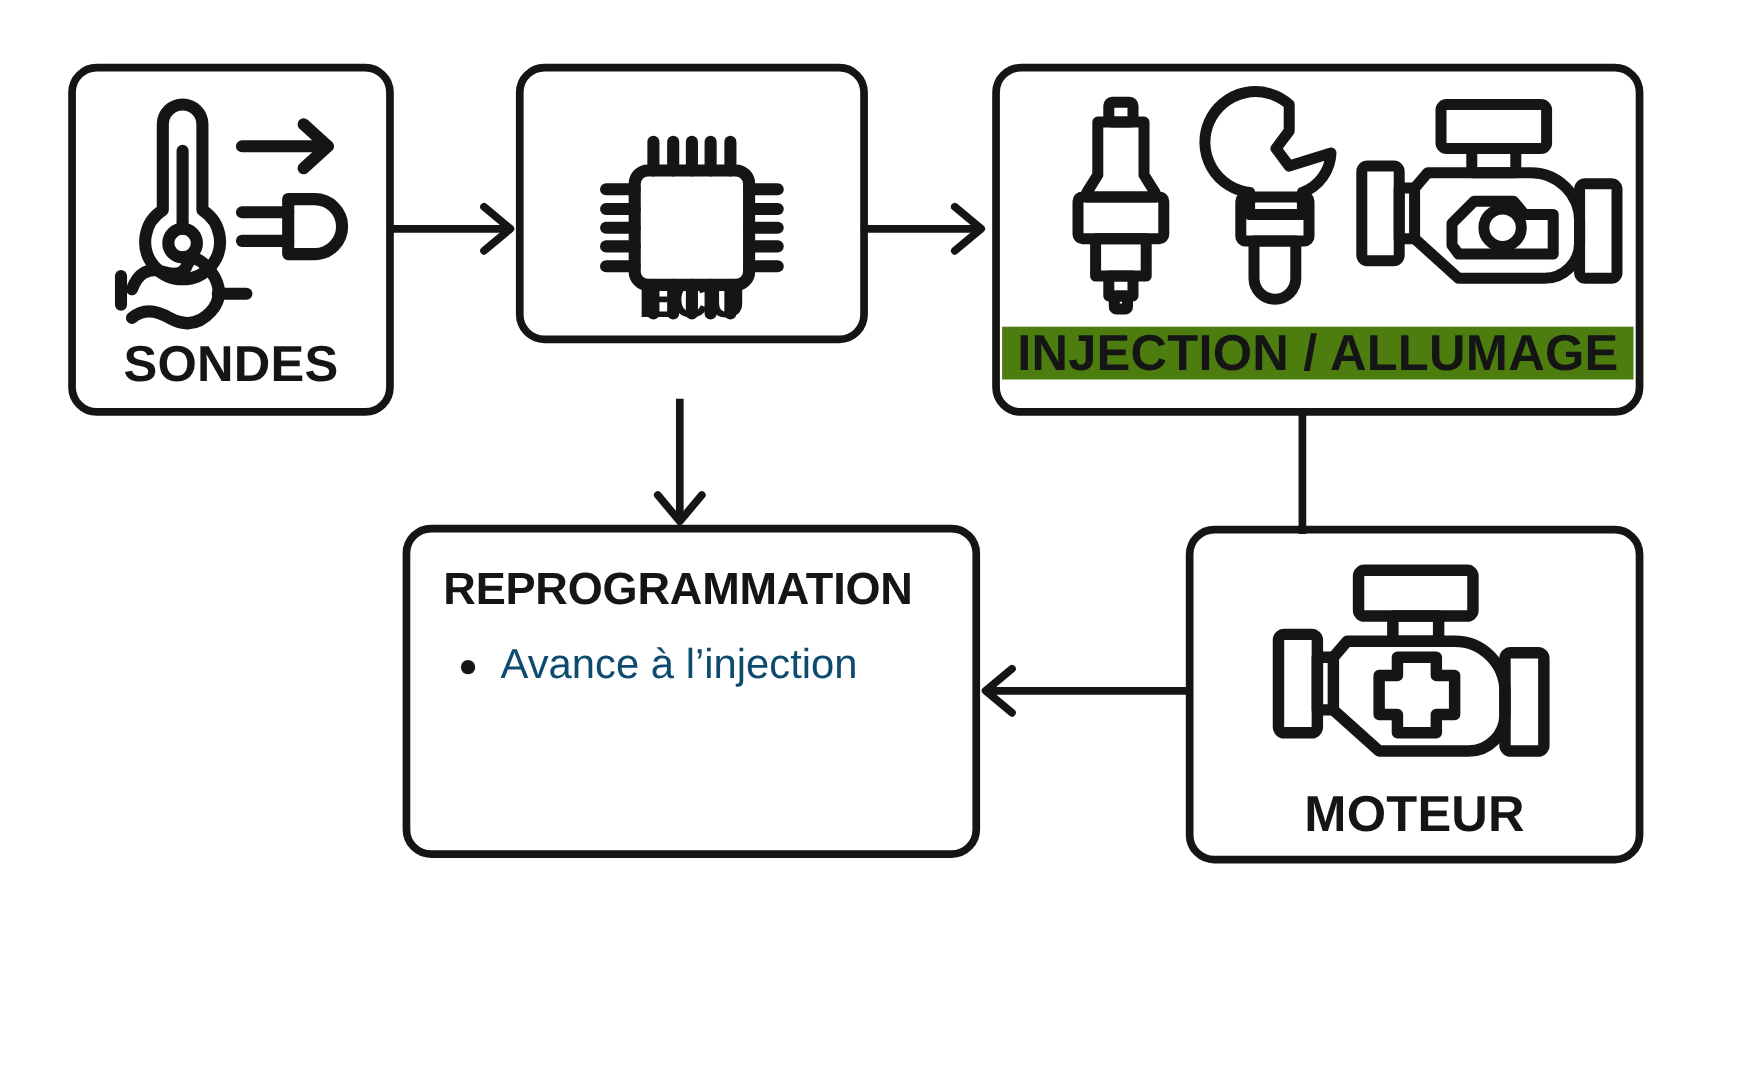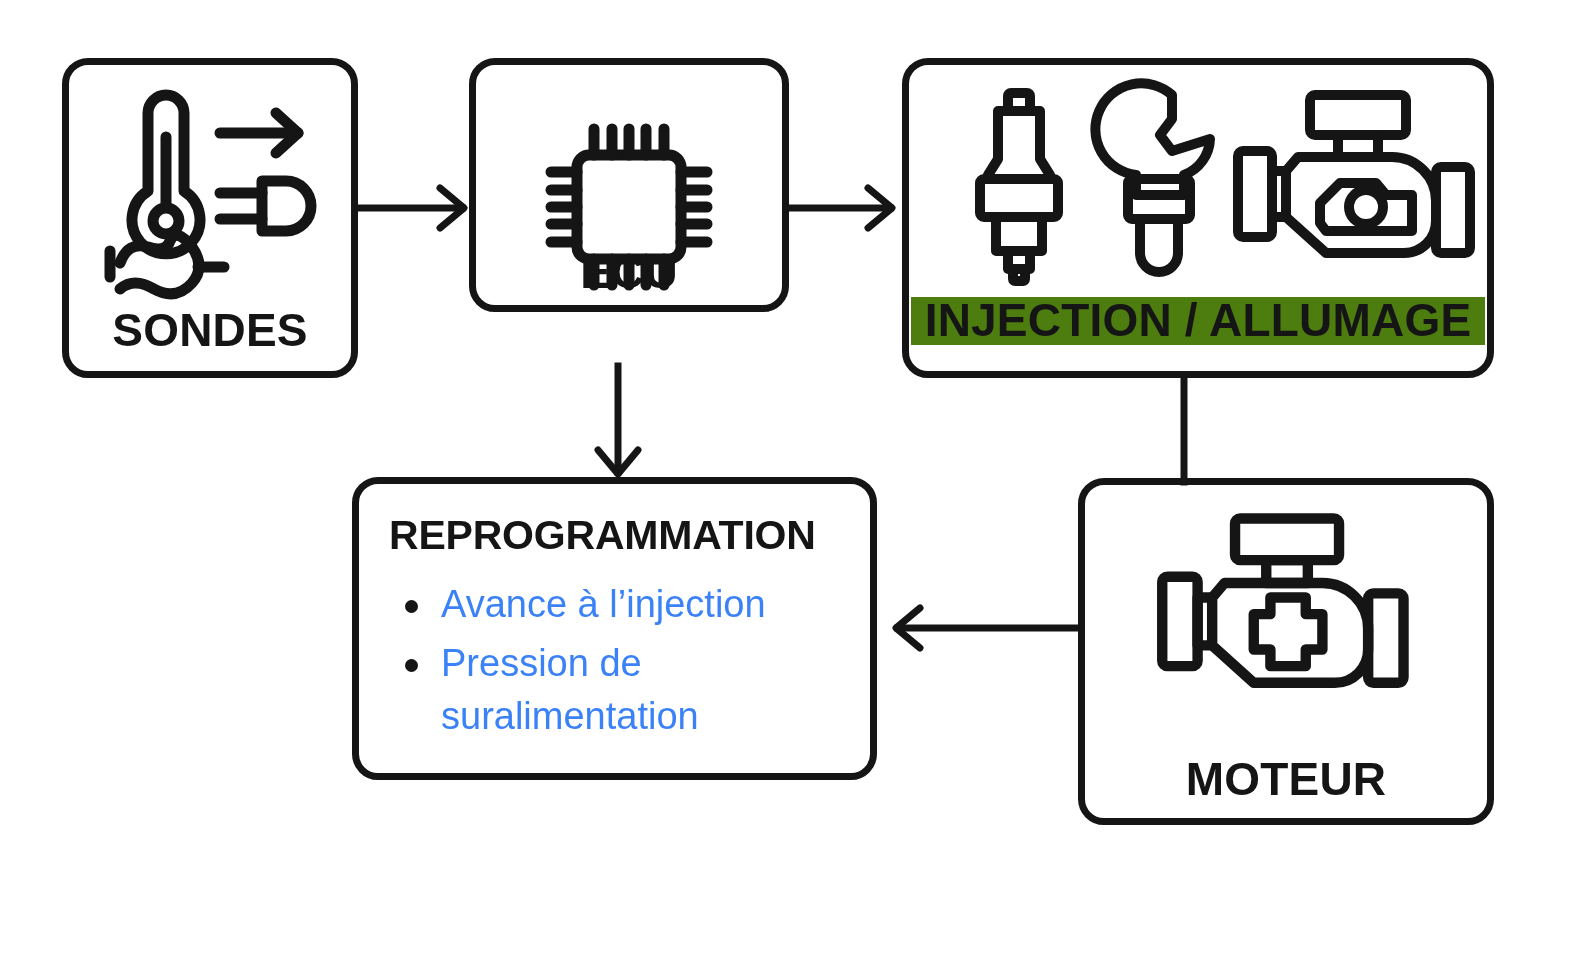--- a/index.html
+++ b/index.html
@@ -64,60 +64,60 @@
   #label-injection-2 {
     top: 282px; font-size: 46px;
   }
   .label-halo {
     display: inline-block;
     background: #4d7c0f;
     padding: 0 14px;
   }
 
   
-  #box-reprog { left: 352px; top: 477px; width: 525px; height: 303px; }
+  #box-reprog { left: 366px; top: 477px; width: 525px; height: 303px; }
   #reprog-title {
     position: absolute;
     left: 30px;
     top: 28px;
     font-size: 41px;
     font-weight: bold;
     color: #151515;
     letter-spacing: -0.2px;
   }
   #reprog-list {
     position: absolute;
     left: 36px;
     top: 94px;
     right: 16px;
     margin: 0;
     padding: 0;
     list-style: none;
-    color: #3b82f6;
+    color: #0c4a6e;
   }
   #reprog-list li {
     position: relative;
     padding-left: 46px;
     font-size: 38px;
     line-height: 1.39;
     margin-bottom: 6px;
   }
   #reprog-list li::before {
     content: "";
     position: absolute;
     left: 10px;
     top: 22px;
     width: 13px;
     height: 13px;
     border-radius: 50%;
     background: #151515;
   }
 
   
-  #box-moteur { left: 1078px; top: 478px; width: 416px; height: 347px; }
+  #box-moteur { left: 1078px; top: 478px; width: 416px; height: 307px; }
   #moteur-icons { left: 0; right: 0; top: 20px; height: 200px; }
   #label-moteur { bottom: 14px; font-size: 46px; }
 
   
   .connector { position: absolute; }
   #conn-sondes-ecu { left: 356px; top: 180px; width: 118px; height: 56px; }
   #conn-ecu-injection { left: 784px; top: 180px; width: 118px; height: 56px; }
   #conn-ecu-reprog { left: 590px; top: 364px; width: 56px; height: 120px; }
   #conn-injection-moteur { left: 1176px; top: 374px; width: 16px; height: 110px; }
   #conn-moteur-reprog { left: 884px; top: 600px; width: 200px; height: 56px; }
@@ -226,21 +226,20 @@
     </div>
     <div class="box-label" id="label-injection-1">
       <span class="label-halo">INJECTION / ALLUMAGE</span>
     </div>
   </div>
 
   <div class="box" id="box-reprog">
     <div id="reprog-title">REPROGRAMMATION</div>
     <ul id="reprog-list">
       <li>Avance à l’injection</li>
-      <li>Pression de suralimentation</li>
     </ul>
   </div>
 
   <div class="box" id="box-moteur">
     <div class="icon-row" id="moteur-icons">
       <svg width="260" height="190" viewBox="0 0 250 180" fill="none" stroke="#151515" stroke-width="10" stroke-linecap="round" stroke-linejoin="round">
         <rect x="76" y="2" width="100" height="40" rx="5"></rect>
         <path d="M106 42 L146 42 L146 64 L106 64 Z"></path>
         <path d="M66 64 L160 64 a44 44 0 0 1 44 44 L204 120 L204 128
                  a32 32 0 0 1 -32 32 L94 160 L54 124 L54 78 Z"></path>

